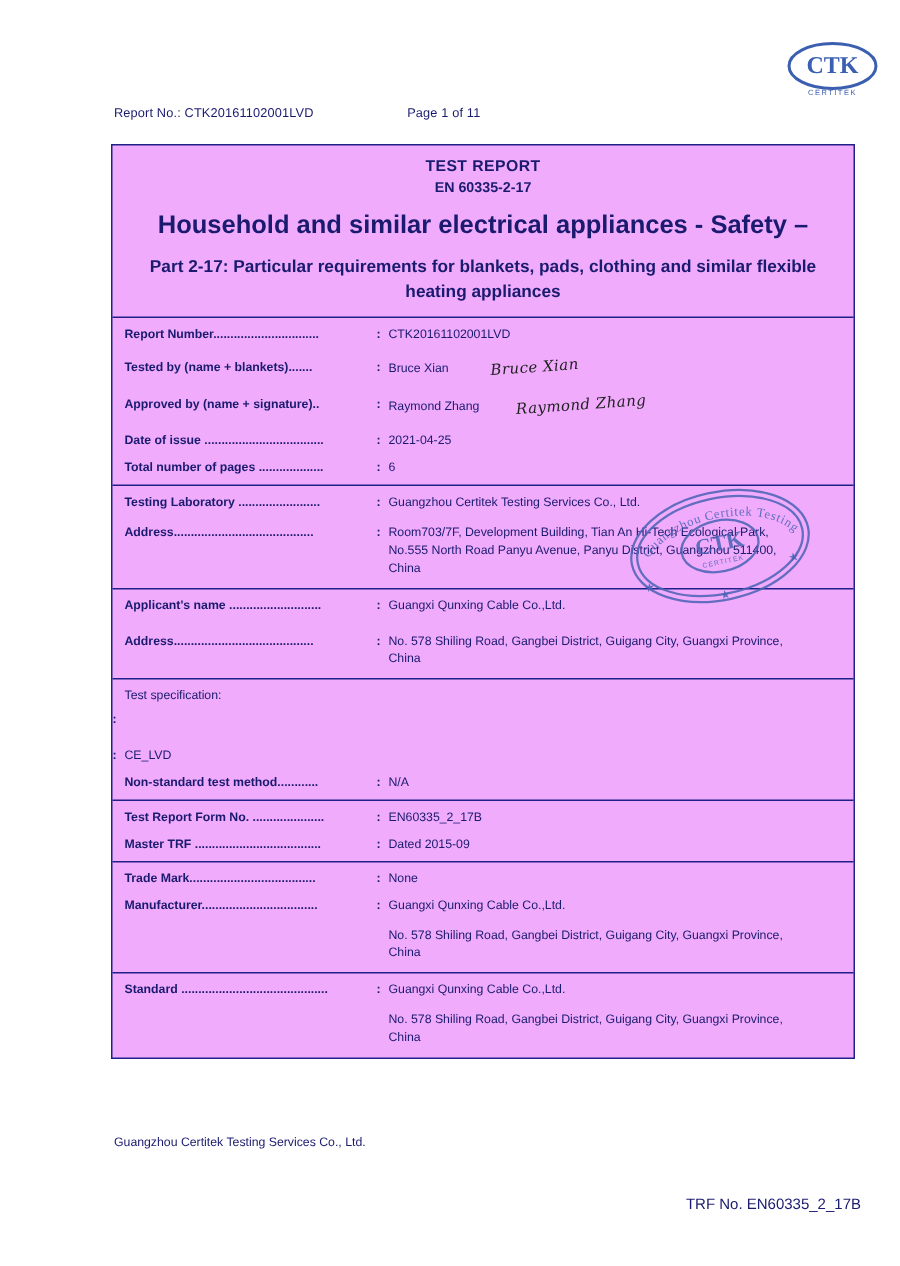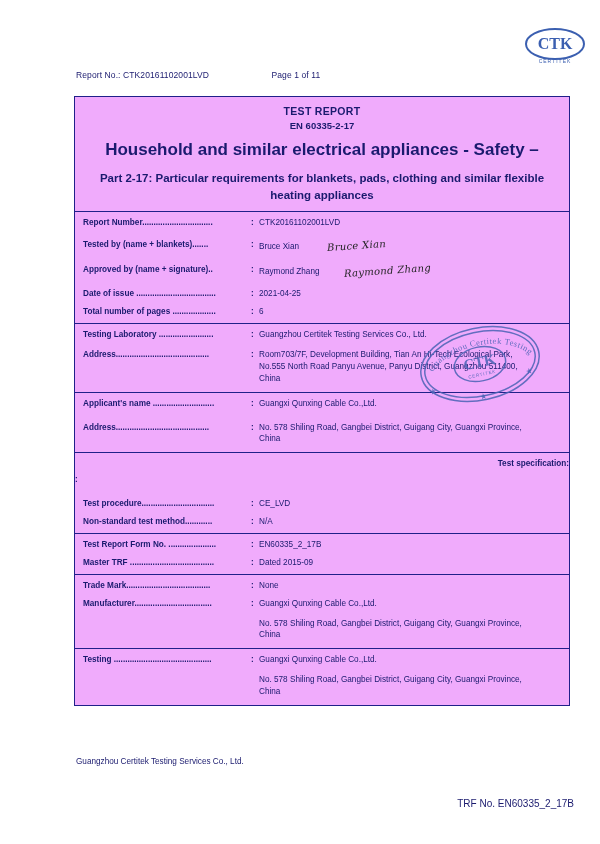--- a/index.html
+++ b/index.html
@@ -145,24 +145,23 @@
     transform: rotate(-4deg);
     display: inline-block;
     margin-left: 26px;
     letter-spacing: .3px;
   }
   .sig2 {
     margin-left: 22px;
   }
 
   .section-head {
-    font-weight: bold;
+    font-weight: normal;
     font-size: 8.2px;
     padding: 4px 0 1px 8px;
-    text-align: right;
   }
 
   
   .stamp {
     position: absolute;
     top: 318px;
     left: 388px;
     width: 140px;
     height: 92px;
     pointer-events: none;
@@ -286,21 +285,20 @@
       </div>
       <hr class="hr">
 
       <div class="group">
         <div class="section-head">Test specification:</div>
         <div class="row tall">
           <span class="colon">:</span>
         </div>
         <div class="spacer-sm"></div>
         <div class="row">
-          <span class="lbl">Test procedure................................</span>
           <span class="colon">:</span>
           <span class="val">CE_LVD</span>
         </div>
         <div class="row">
           <span class="lbl">Non-standard test method............</span>
           <span class="colon">:</span>
           <span class="val">N/A</span>
         </div>
       </div>
       <hr class="hr">
@@ -336,21 +334,21 @@
           <span class="val">
             <span class="line2">No. 578 Shiling Road, Gangbei District, Guigang City, Guangxi Province,</span>
             <span class="line2">China</span>
           </span>
         </div>
       </div>
       <hr class="hr">
 
       <div class="group">
         <div class="row">
-          <span class="lbl">Testing ...........................................</span>
+          <span class="lbl">Standard ...........................................</span>
           <span class="colon">:</span>
           <span class="val">Guangxi Qunxing Cable Co.,Ltd.</span>
         </div>
         <div class="row tall">
           <span class="lbl"></span>
           <span class="colon"></span>
           <span class="val">
             <span class="line2">No. 578 Shiling Road, Gangbei District, Guigang City, Guangxi Province,</span>
             <span class="line2">China</span>
           </span>

